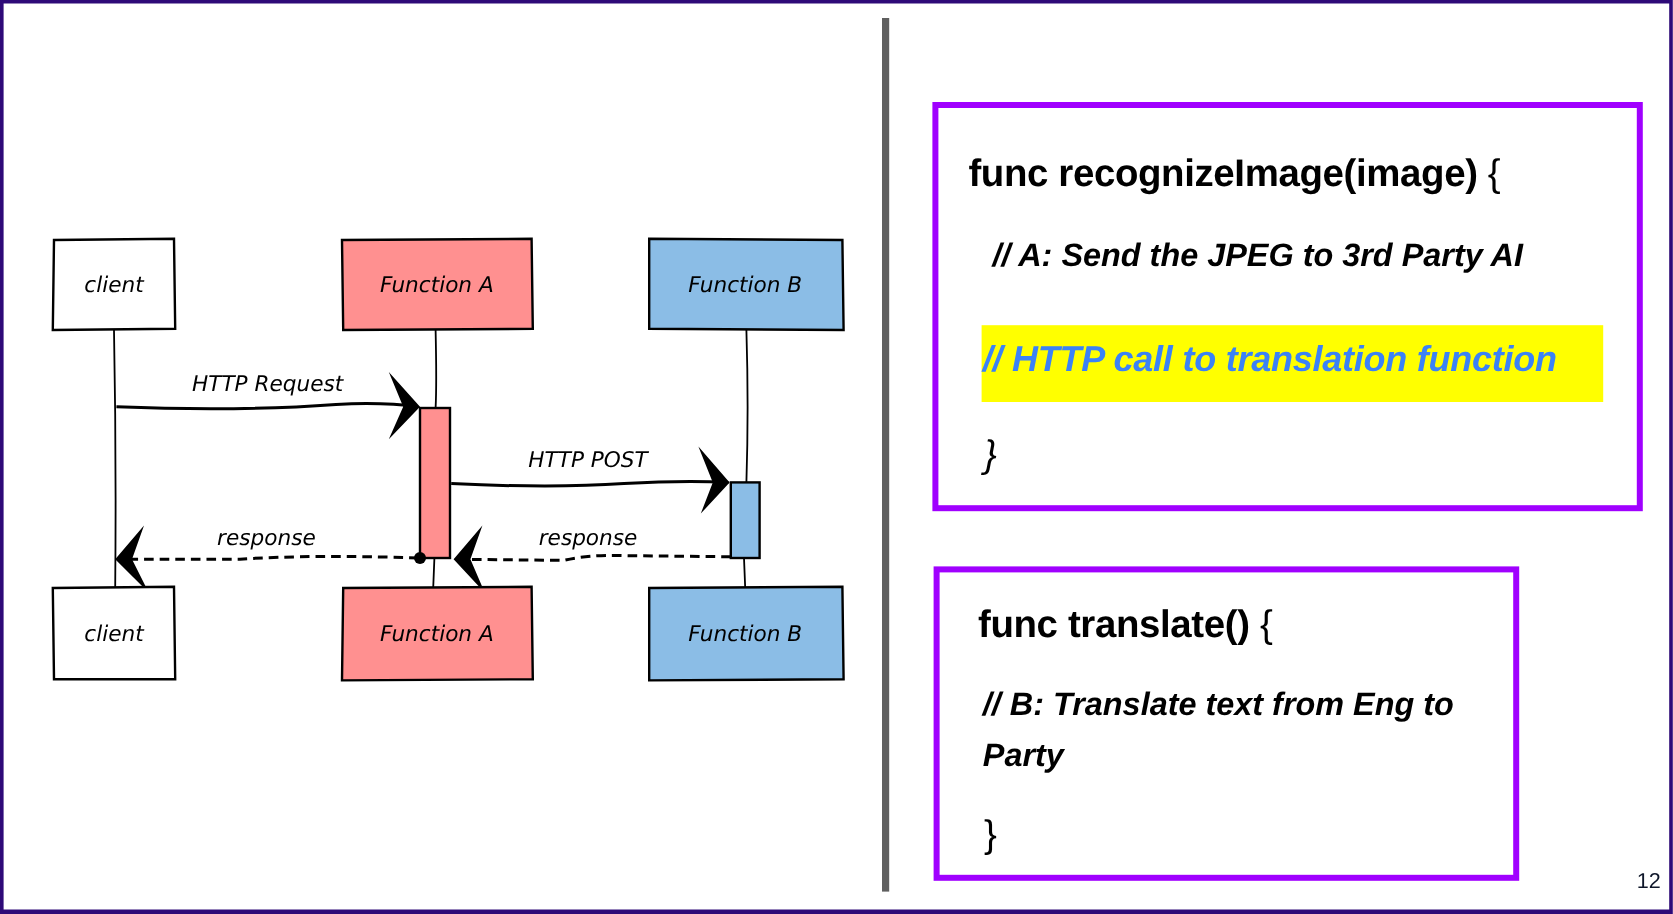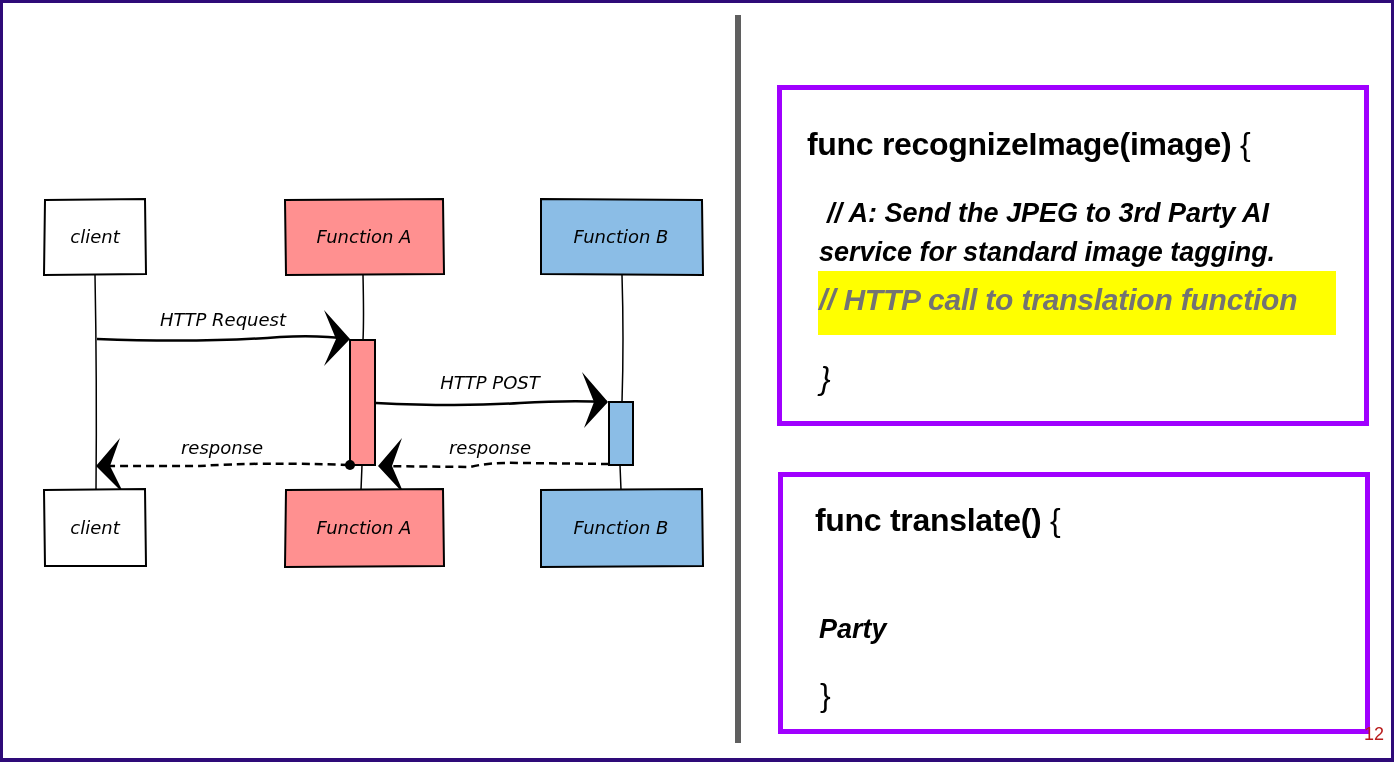--- a/index.html
+++ b/index.html
@@ -4,28 +4,28 @@
 <style>
   html, body { margin: 0; padding: 0; }
   body { width: 1394px; height: 762px; position: relative; overflow: hidden; background: #ffffff; font-family: "Liberation Sans", sans-serif; }
   .slide-frame { position: absolute; left: 0; top: 0; width: 1394px; height: 762px; box-sizing: border-box; border: 3px solid #2e0a78; border-bottom-width: 4px; }
   .divider { position: absolute; left: 735px; top: 15px; width: 6px; height: 728px; background: #5f5f5f; }
   .diagram { position: absolute; left: 0; top: 0; width: 720px; height: 637px; }
   .diagram svg { position: absolute; left: 0; top: 0; }
   .hand { font-family: "DejaVu Sans", sans-serif; font-size: 18px; font-style: italic; fill: #000; }
   .code-box { position: absolute; box-sizing: border-box; border: 5px solid #a000ff; background: #fff; }
   .box1 { left: 777px; top: 85px; width: 592px; height: 341px; }
-  .box2 { left: 778px; top: 472px; width: 592px; height: 262px; }
+  .box2 { left: 778px; top: 472px; width: 488px; height: 262px; }
   .sig { position: absolute; font-weight: bold; font-size: 32px; color: #000; white-space: nowrap; letter-spacing: -0.3px; }
   .sig .brace { font-weight: normal; }
   .cmt { position: absolute; font-weight: bold; font-style: italic; font-size: 27px; color: #000; line-height: 39px; white-space: nowrap; }
   .hl { position: absolute; background: #ffff00; }
-  .hl-text { position: absolute; font-weight: bold; font-style: italic; font-size: 30px; color: #737373; white-space: nowrap; letter-spacing: -0.2px; }
+  .hl-text { position: absolute; font-weight: bold; font-style: italic; font-size: 30px; color: #3b82f6; white-space: nowrap; letter-spacing: -0.2px; }
   .close { position: absolute; font-size: 32px; font-style: italic; color: #000; }
-  .pagenum { position: absolute; left: 1364px; top: 724px; font-size: 18px; color: #b91c1c; }
+  .pagenum { position: absolute; left: 1364px; top: 724px; font-size: 18px; color: #0f172a; }
 </style>
 </head>
 <body>
 
 <div class="slide-frame"></div>
 
 <div class="diagram">
   <svg width="720" height="762" viewBox="0 0 720 762" xmlns="http://www.w3.org/2000/svg">
 
     <path d="M95 275 Q97 380 96 490" stroke="#000" stroke-width="1.5" fill="none"></path>
@@ -84,28 +84,28 @@
 </div>
 
 <div class="divider"></div>
 
 <div class="code-box box1">
   <div class="sig" style="left:25px; top:36px;">
     <span>func recognizeImage(image)</span>
     <span class="brace">{</span>
   </div>
   <div class="cmt" style="left:45px; top:104px;">// A: Send the JPEG to 3rd Party AI</div>
-  <div class="cmt" style="left:37px; top:143px;">service for standard image tagging.</div>
   <div class="hl" style="left:36px; top:181px; width:518px; height:64px;"></div>
   <div class="hl-text" style="left:37px; top:193px;">// HTTP call to translation function</div>
   <div class="close" style="left:38px; top:270px;">}</div>
 </div>
 
 <div class="code-box box2">
   <div class="sig" style="left:32px; top:25px;">
     <span>func translate()</span>
     <span class="brace">{</span>
   </div>
+  <div class="cmt" style="left:36px; top:91px;">// B: Translate text from Eng to</div>
   <div class="cmt" style="left:36px; top:133px;">Party</div>
   <div class="close" style="left:37px; top:200px; font-style:normal;">}</div>
 </div>
 
 <div class="pagenum">12</div>
 
 </body></html>

